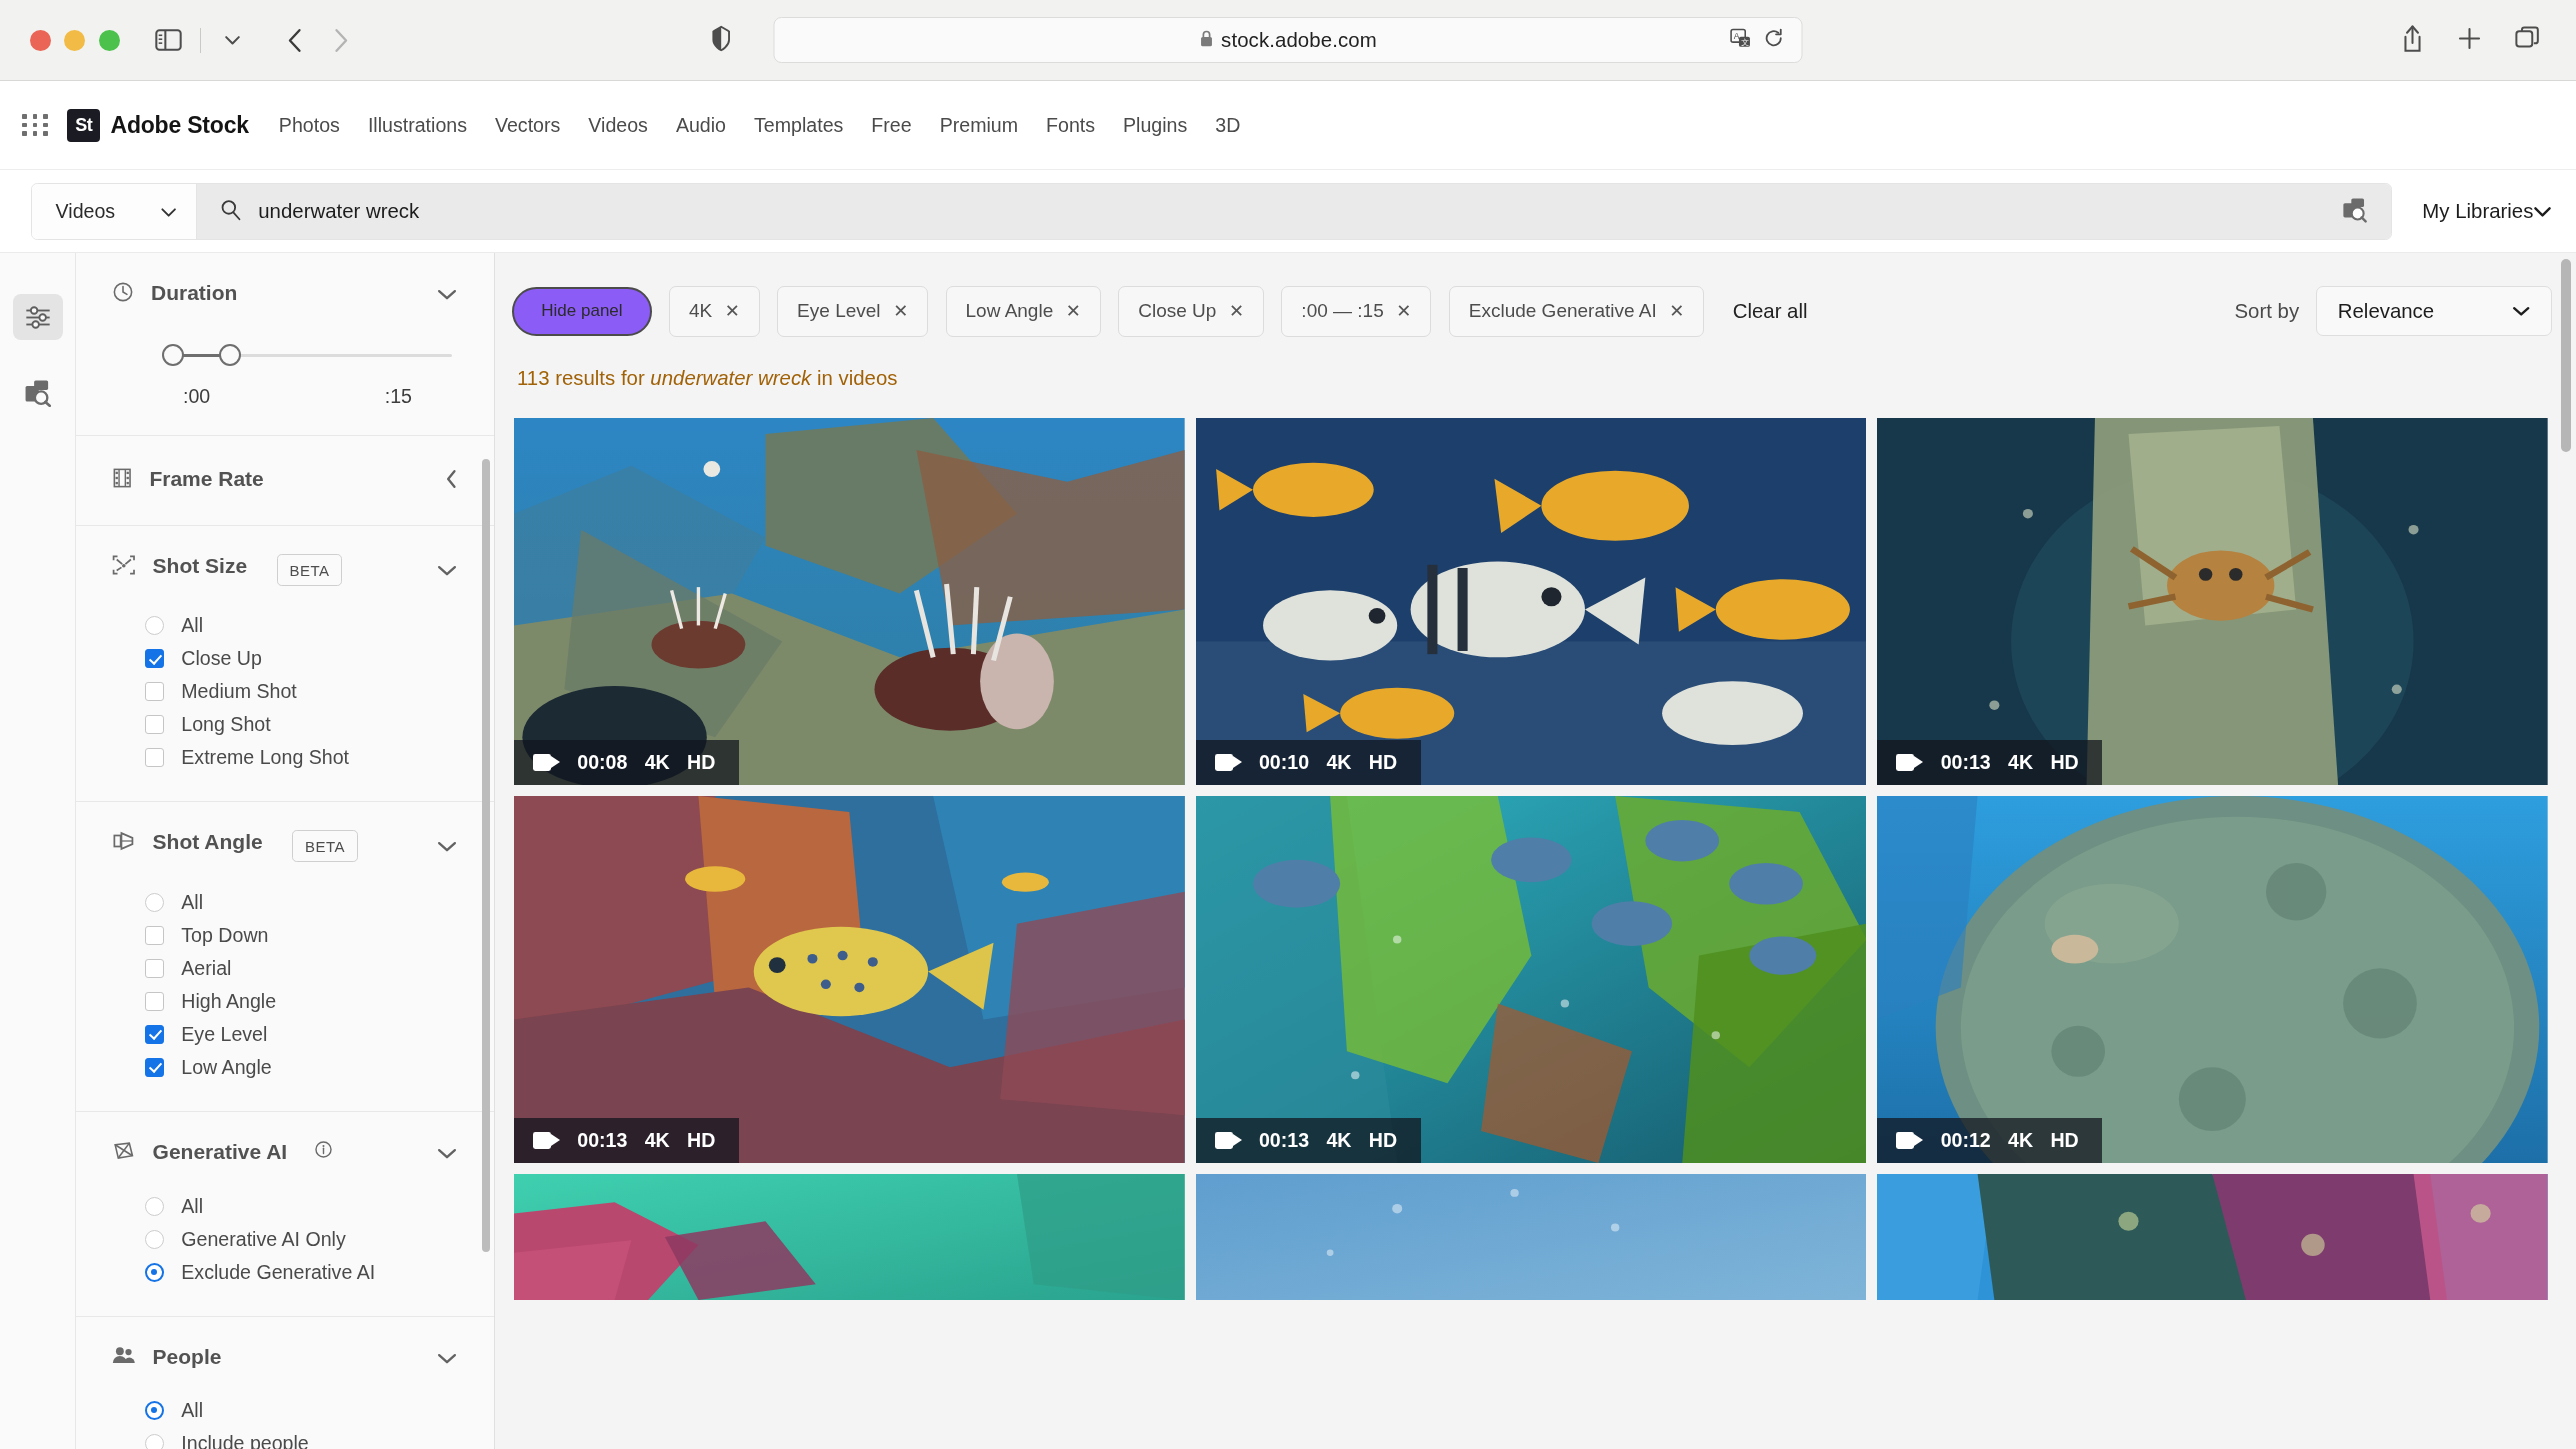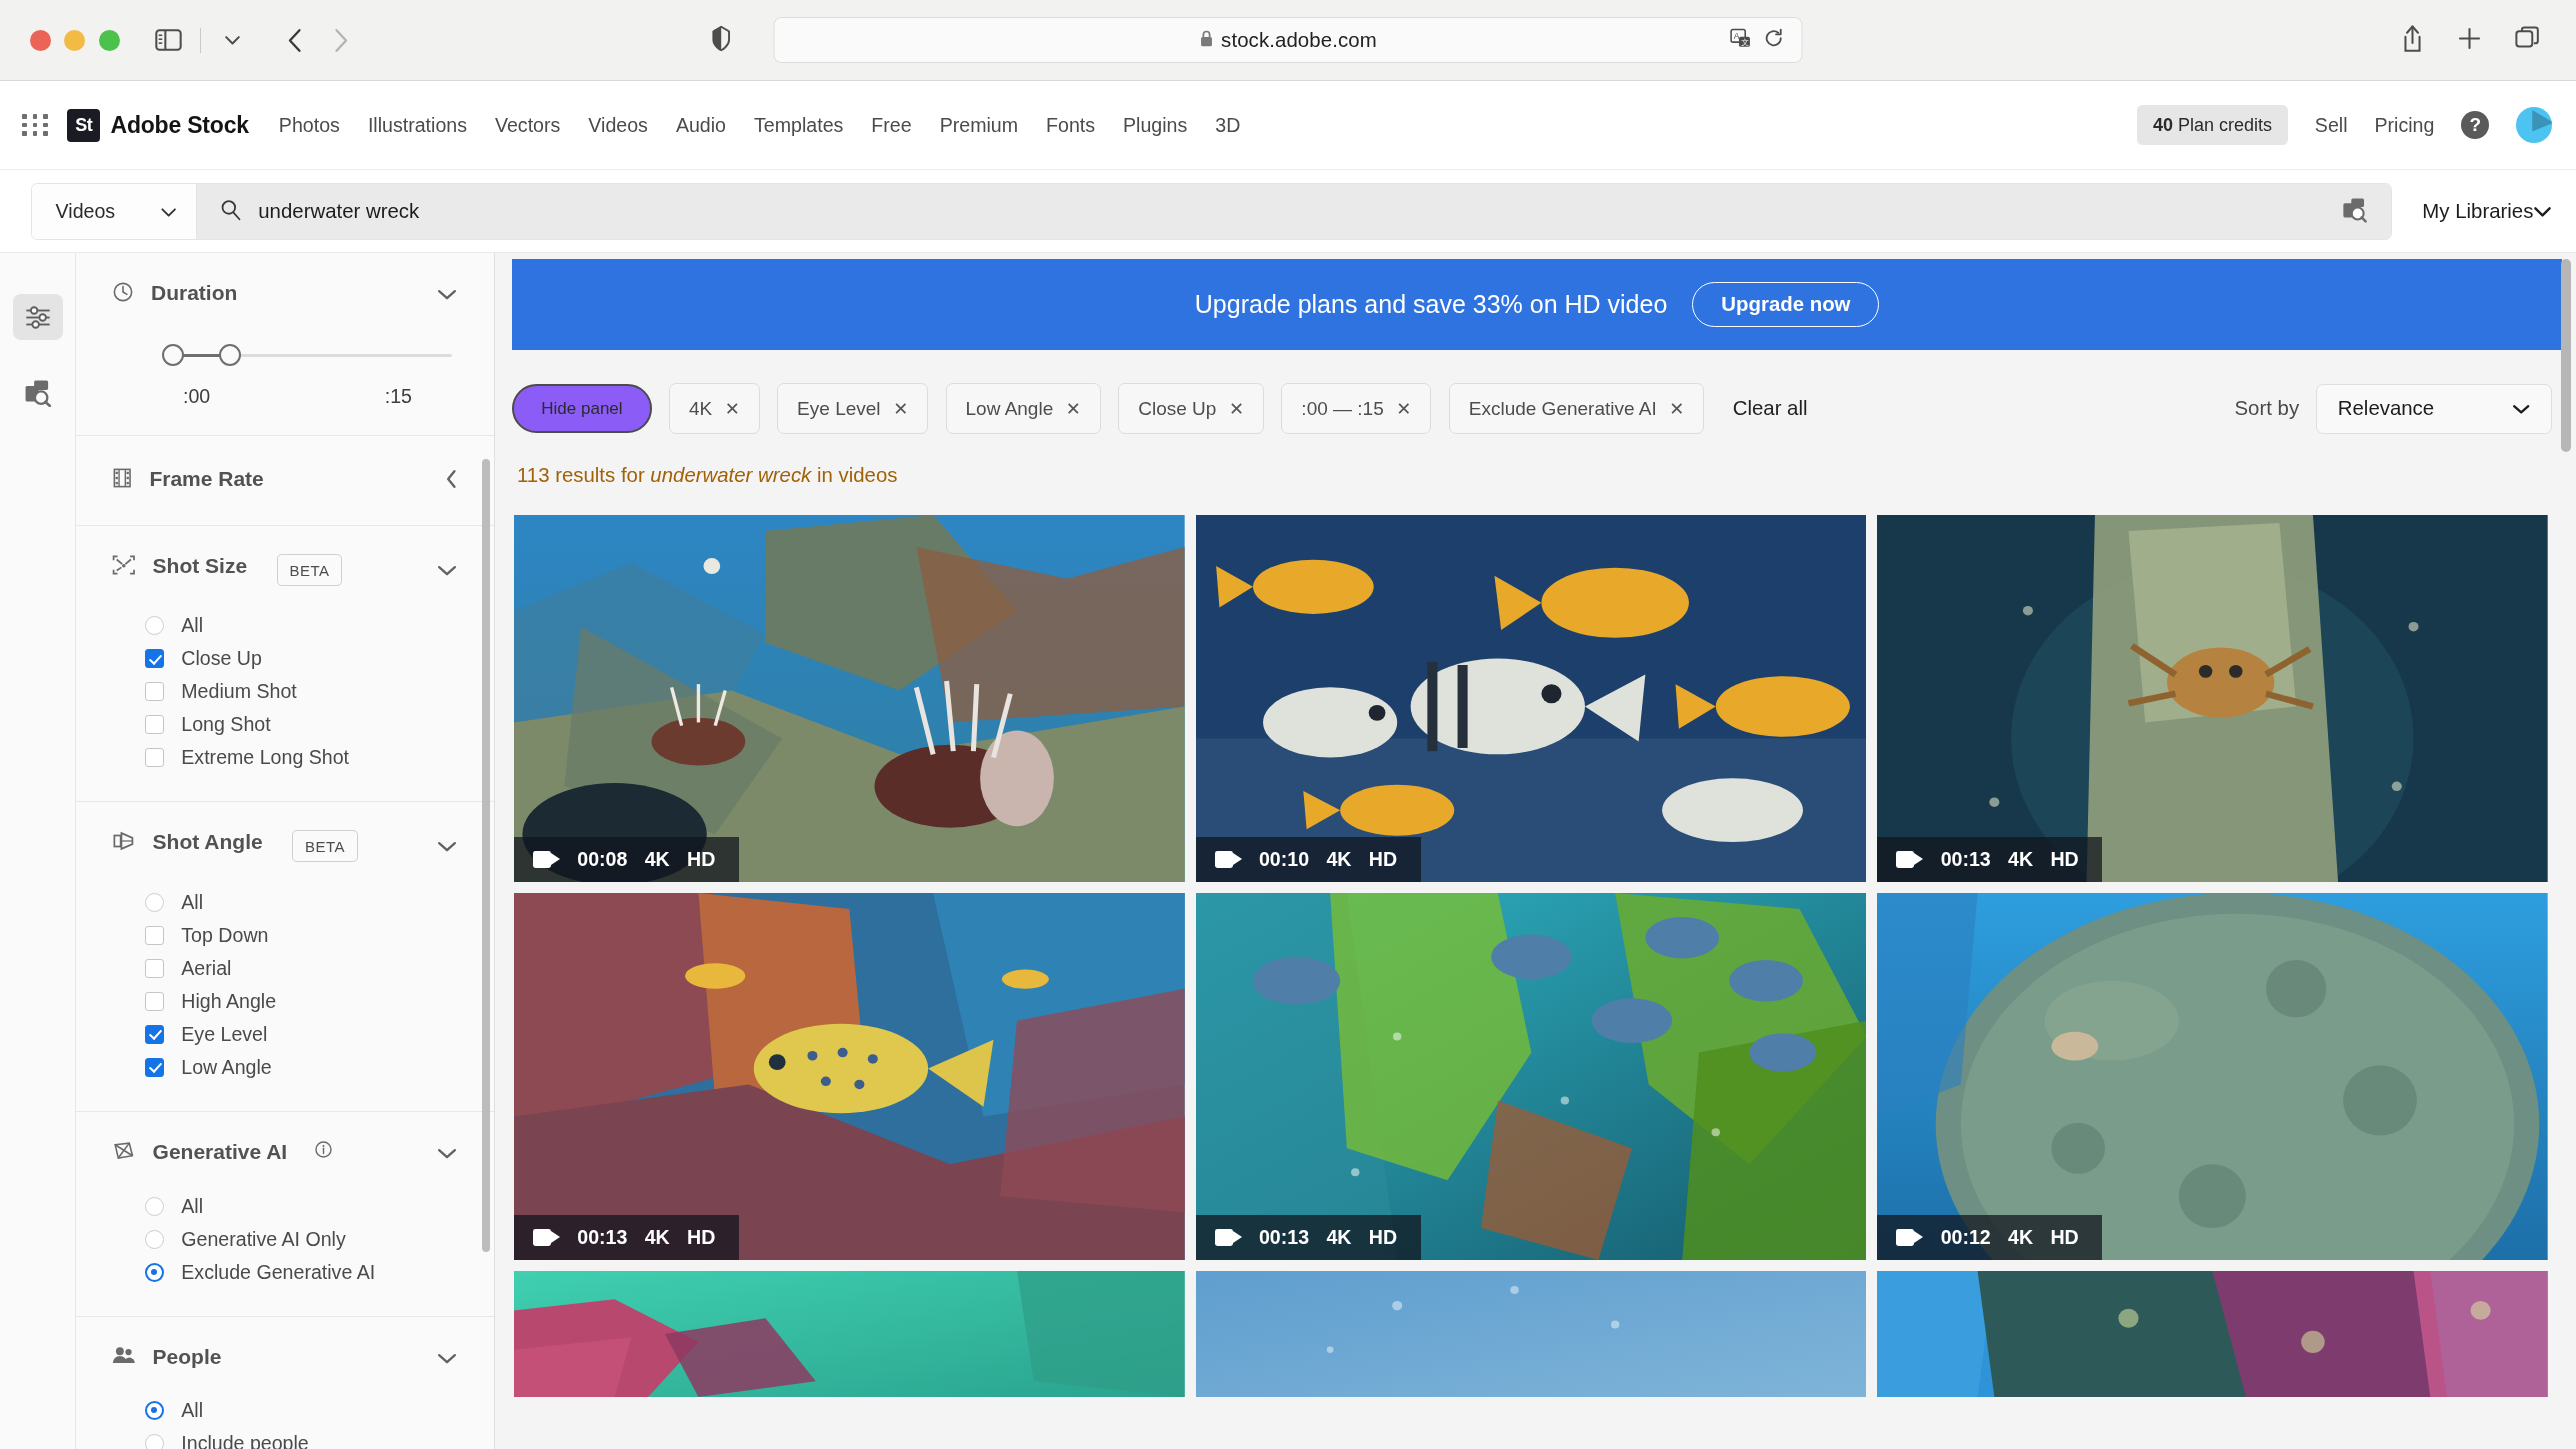--- a/index.html
+++ b/index.html
@@ -363,30 +363,20 @@
     <a href="#">Videos</a>
     <a href="#">Audio</a>
     <a href="#">Templates</a>
     <a href="#">Free</a>
     <a href="#">Premium</a>
     <a href="#">Fonts</a>
     <a href="#">Plugins</a>
     <a href="#">3D</a>
   </div>
 
-  <div class="header-right">
-    <div class="credits-chip">
-      <b>40</b>
-      <span>Plan credits</span>
-    </div>
-    <a href="#">Sell</a>
-    <a href="#">Pricing</a>
-    <div class="help-circle">?</div>
-    <div class="avatar"></div>
-  </div>
 </div>
 
 <div class="search-row">
   <div class="search-box">
     <div class="search-type">
       <span>Videos</span>
       <span>
         <svg width="17.3" height="11" viewBox="0 0 22 14">
             <polyline points="3,3 11,11 19,3" fill="none" stroke="#333" stroke-width="2.4" stroke-linecap="round" stroke-linejoin="round"></polyline>
           </svg>
@@ -666,24 +656,20 @@
         </div>
 
       </div>
     </div>
 
     <div class="panel-scroll-thumb"></div>
   </div>
 
   <div class="results">
 
-    <div class="promo">
-      <span class="promo-text">Upgrade plans and save 33% on HD video</span>
-      <span class="promo-btn">Upgrade now</span>
-    </div>
 
     <div class="chip-row">
       <div class="hide-panel-btn">Hide panel</div>
 
       <div class="chip">
         <span>4K</span>
         <span class="x">✕</span>
       </div>
       <div class="chip">
         <span>Eye Level</span>

